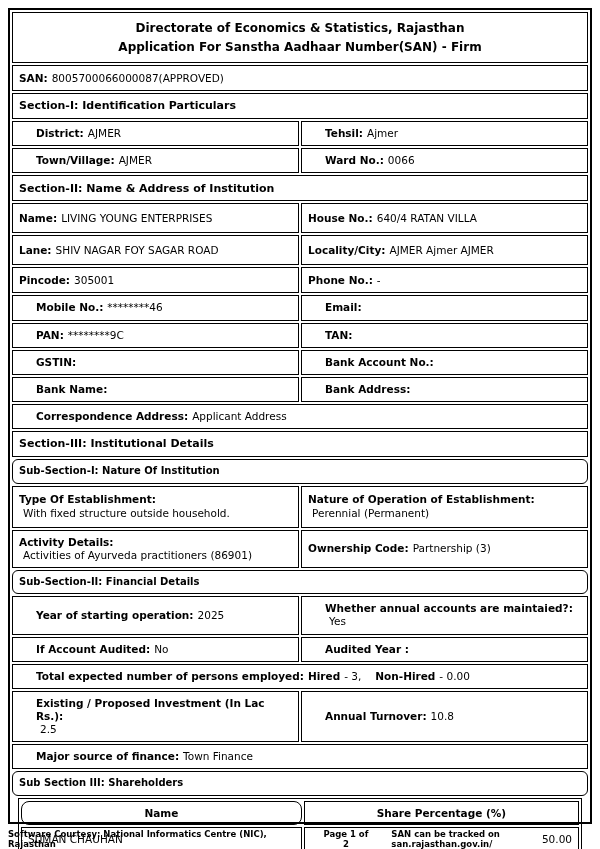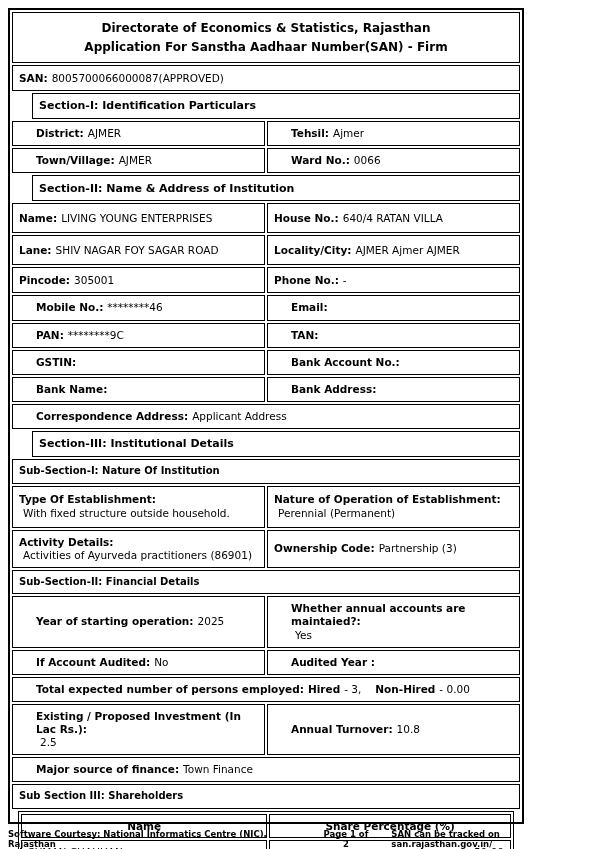--- a/index.html
+++ b/index.html
@@ -14,21 +14,21 @@
   .page {
     width: 600px;
     height: 849px;
     box-sizing: border-box;
     position: relative;
   }
   .doc-frame {
     position: absolute;
     left: 8px;
     top: 8px;
-    width: 516px;
+    width: 584px;
     height: 816px;
     box-sizing: border-box;
     border: 2px solid #000000;
     padding: 2px;
     background: #ffffff;
   }
   .row {
     display: flex;
     gap: 2px;
     margin-bottom: 2px;
@@ -50,22 +50,22 @@
   .lbl { font-weight: bold; }
   .val { margin-left: 4px; white-space: pre-wrap; }
   .title-cell {
     flex-direction: column;
     justify-content: center;
     text-align: center;
     min-height: 40px;
     padding: 6px 4px;
   }
   .title-line { font-weight: bold; font-size: 12px; line-height: 1.55; }
-  .heading { font-weight: bold; font-size: 11px; min-height: 26px; margin-left: 20px; }
-  .subheading { font-weight: bold; font-size: 10px; min-height: 23px; }
+  .heading { font-weight: bold; font-size: 11px; min-height: 26px; }
+  .subheading { font-weight: bold; font-size: 10px; min-height: 23px; border-radius: 6px; }
   .h26 { min-height: 26px; }
   .h24 { min-height: 24px; padding-left: 23px; }
   .h30 { min-height: 30px; }
   .h40 { min-height: 42px; align-items: center; text-align: right; }
   .h36 { min-height: 38px; }
   .inline-gap { margin-left: 14px; }
   .sh-table-wrap { margin: 2px 6px 0 6px; }
   table.sh-table {
     width: 100%;
     border: 1px solid #000000;
@@ -74,21 +74,21 @@
   }
   table.sh-table th, table.sh-table td {
     border: 1px solid #000000;
     font-size: 10.5px;
     padding: 4px 6px;
     height: 14px;
   }
   table.sh-table th { font-weight: bold; text-align: center; }
   td.sh-name { text-align: left; width: 50.5%; }
   td.sh-share { text-align: right; }
-  th.sh-name-h { width: 50.5%; }
+  th.sh-name-h { width: 50.5%; border-radius: 8px; }
   .footer {
     position: absolute;
     left: 8px;
     top: 829px;
     width: 584px;
     display: flex;
     justify-content: space-between;
     align-items: flex-start;
     font-size: 8.5px;
     font-weight: bold;

